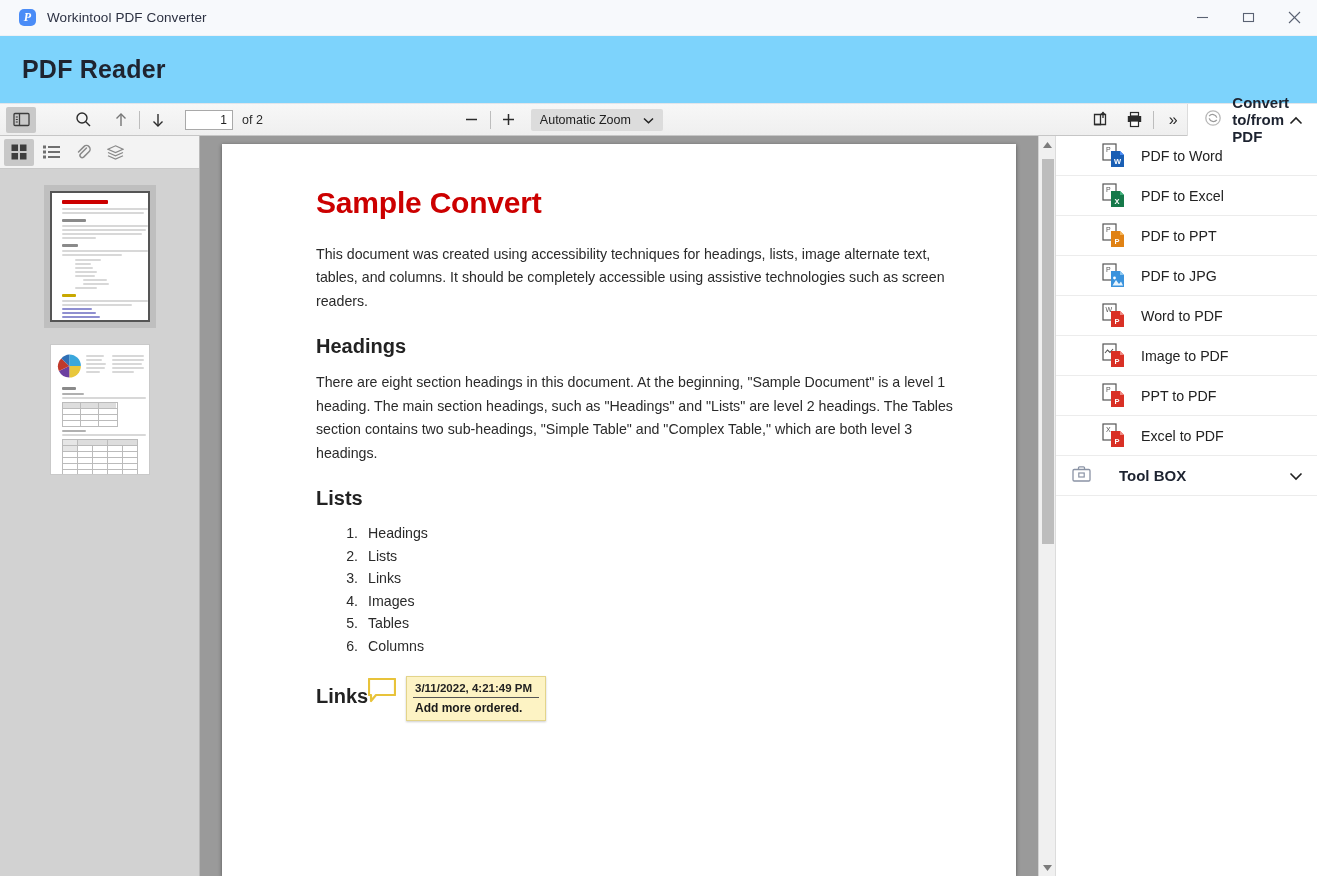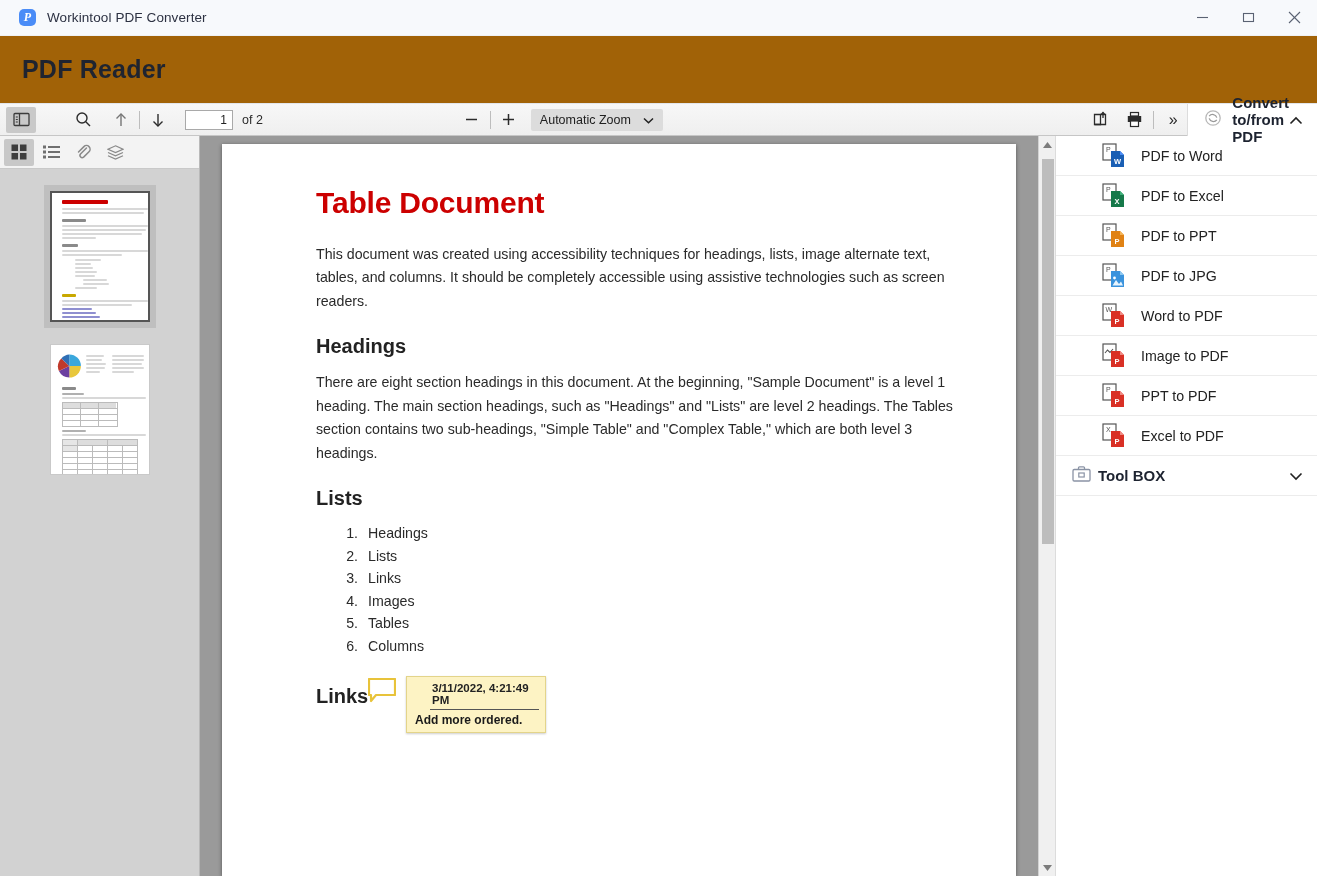--- a/index.html
+++ b/index.html
@@ -32,21 +32,21 @@
   .tb-spacer { flex: 1; }
   .winbtn {
     width: 46px; height: 36px; display: flex; align-items: center; justify-content: center;
     color: #5a6273;
   }
   .winbtn svg { display:block; }
 
   
   .pageheader {
     height: 68px; flex: 0 0 68px;
-    background: #a16207;
+    background: #7dd3fc;
     display: flex; align-items: center;
     border-bottom: 1px solid #e2e5ea;
   }
   .pageheader h1 {
     margin-left: 22px; font-size: 25px; font-weight: bold; color: #1f2430; letter-spacing: .2px;
   }
 
   
   .pdftoolbar {
     height: 32px; flex: 0 0 32px;
@@ -152,21 +152,21 @@
   .rp-list { flex: 0 0 auto; }
   .rp-item {
     height: 40px; display: flex; align-items: center; border-bottom: 1px solid #ececec;
     padding-left: 46px;
   }
   .rp-item .lbl { font-size: 14.2px; color: #222; margin-left: 13px; }
   .rp-sec {
     height: 40px; display: flex; align-items: center; border-bottom: 1px solid #ececec;
     padding: 0 14px 0 16px;
   }
-  .rp-sec .t { font-size: 15px; font-weight: bold; color: #1d2330; margin-left: 7px; flex:1; }
+  .rp-sec .t { font-size: 15px; font-weight: bold; color: #1d2330; margin-left: 28px; flex:1; }
   .rp-rest { flex: 1; background: #fff; }
   .docicon { width: 26px; height: 26px; position: relative; flex: 0 0 26px; }
 </style>
 </head>
 <body>
 
 <div id="app">
 
   <div class="titlebar">
     <div class="tb-logo">
@@ -467,21 +467,21 @@
               </div>
 
             </div>
           </div>
         </div>
       </div>
     </div>
 
     <div class="viewer">
       <div class="docpage">
-        <h1>Table Document</h1>
+        <h1>Sample Convert</h1>
         <p>This document was created using accessibility techniques for headings, lists, image alternate text, tables, and columns. It should be completely accessible using assistive technologies such as screen readers.</p>
 
         <h2>Headings</h2>
         <p>There are eight section headings in this document. At the beginning, "Sample Document" is a level 1 heading. The main section headings, such as "Headings" and "Lists" are level 2 headings. The Tables section contains two sub-headings, "Simple Table" and "Complex Table," which are both level 3 headings.</p>
 
         <h2>Lists</h2>
         <ol>
           <li>Headings</li>
           <li>Lists</li>
           <li>Links</li>
@@ -491,21 +491,21 @@
         </ol>
 
         <h2 class="links-h" style="margin-top:26px;">
           <span>Links</span>
           <span class="cmt-icon">
             <svg width="28" height="26" viewBox="0 0 28 26">
               <path d="M1 1 H27 V17 H8 L3 23 V17 H1 Z" fill="#ffffff" stroke="#e8c33a" stroke-width="2.2" stroke-linejoin="round"></path>
             </svg>
           </span>
           <span class="cmt-pop">
-            <span class="cmt-date" style="display:block;margin-left:17px;">3/11/2022, 4:21:49 PM</span>
+            <span class="cmt-date" style="display:block;">3/11/2022, 4:21:49 PM</span>
             <span class="cmt-body" style="display:block;">Add more ordered.</span>
           </span>
         </h2>
         
       </div>
     </div>
 
     <div class="docscroll">
       <div class="ds-arrow">
         <svg width="9" height="6" viewBox="0 0 9 6">

